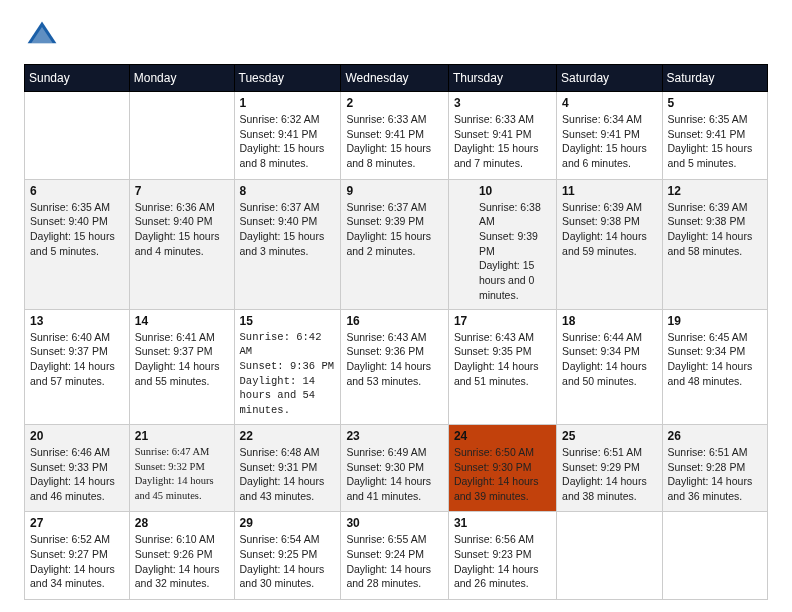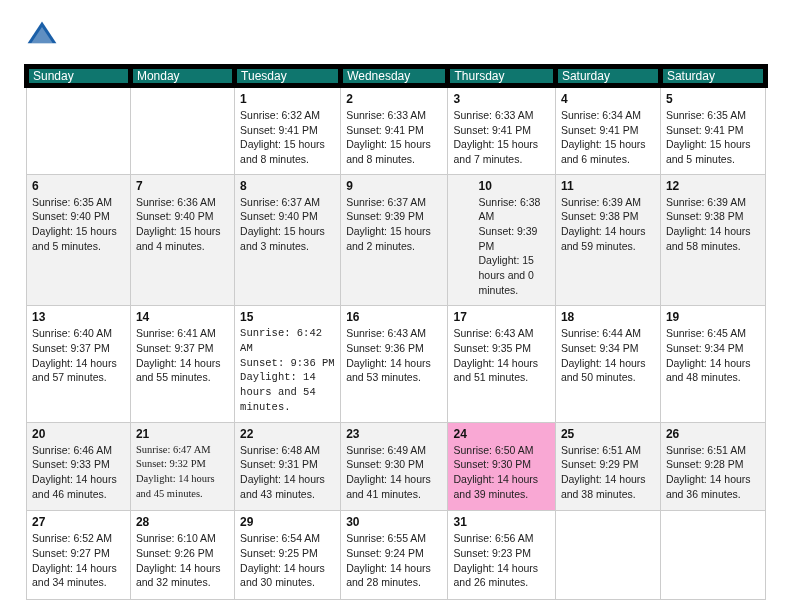--- a/index.html
+++ b/index.html
@@ -61,26 +61,26 @@
       color: #444;
       margin-top: 2px;
     }
     .calendar {
       flex: 1;
       border-collapse: collapse;
       width: 100%;
       font-size: 11px;
     }
     .calendar th {
-      background: #0f766e;
+      background: #0f172a;
       color: #fff;
-      padding: 0 4px;
+      padding: 6px 4px;
       font-size: 12px;
       font-weight: normal;
-      border: 5px solid #000000;
+      border: 1px solid #000000;
       text-align: left;
     }
     .calendar td {
       border: 1px solid #ccc;
       vertical-align: top;
       padding: 4px 5px;
       width: 113px;
       background: #fff;
       height: 86px;
     }
@@ -277,21 +277,21 @@
             <div class="day-info" style="white-space: pre-line;">Sunrise: 6:48 AM
 Sunset: 9:31 PM
 Daylight: 14 hours and 43 minutes.</div>
           </td>
           <td style="background: rgb(242, 242, 242);">
             <span class="day-num">23</span>
             <div class="day-info" style="white-space: pre-line;">Sunrise: 6:49 AM
 Sunset: 9:30 PM
 Daylight: 14 hours and 41 minutes.</div>
           </td>
-          <td style="background: #f9a8d4;">
+          <td style="background: #c2410c;">
             <span class="day-num">24</span>
             <div class="day-info" style="white-space: pre-line;">Sunrise: 6:50 AM
 Sunset: 9:30 PM
 Daylight: 14 hours and 39 minutes.</div>
           </td>
           <td style="background: rgb(242, 242, 242);">
             <span class="day-num">25</span>
             <div class="day-info" style="white-space: pre-line;">Sunrise: 6:51 AM
 Sunset: 9:29 PM
 Daylight: 14 hours and 38 minutes.</div>

